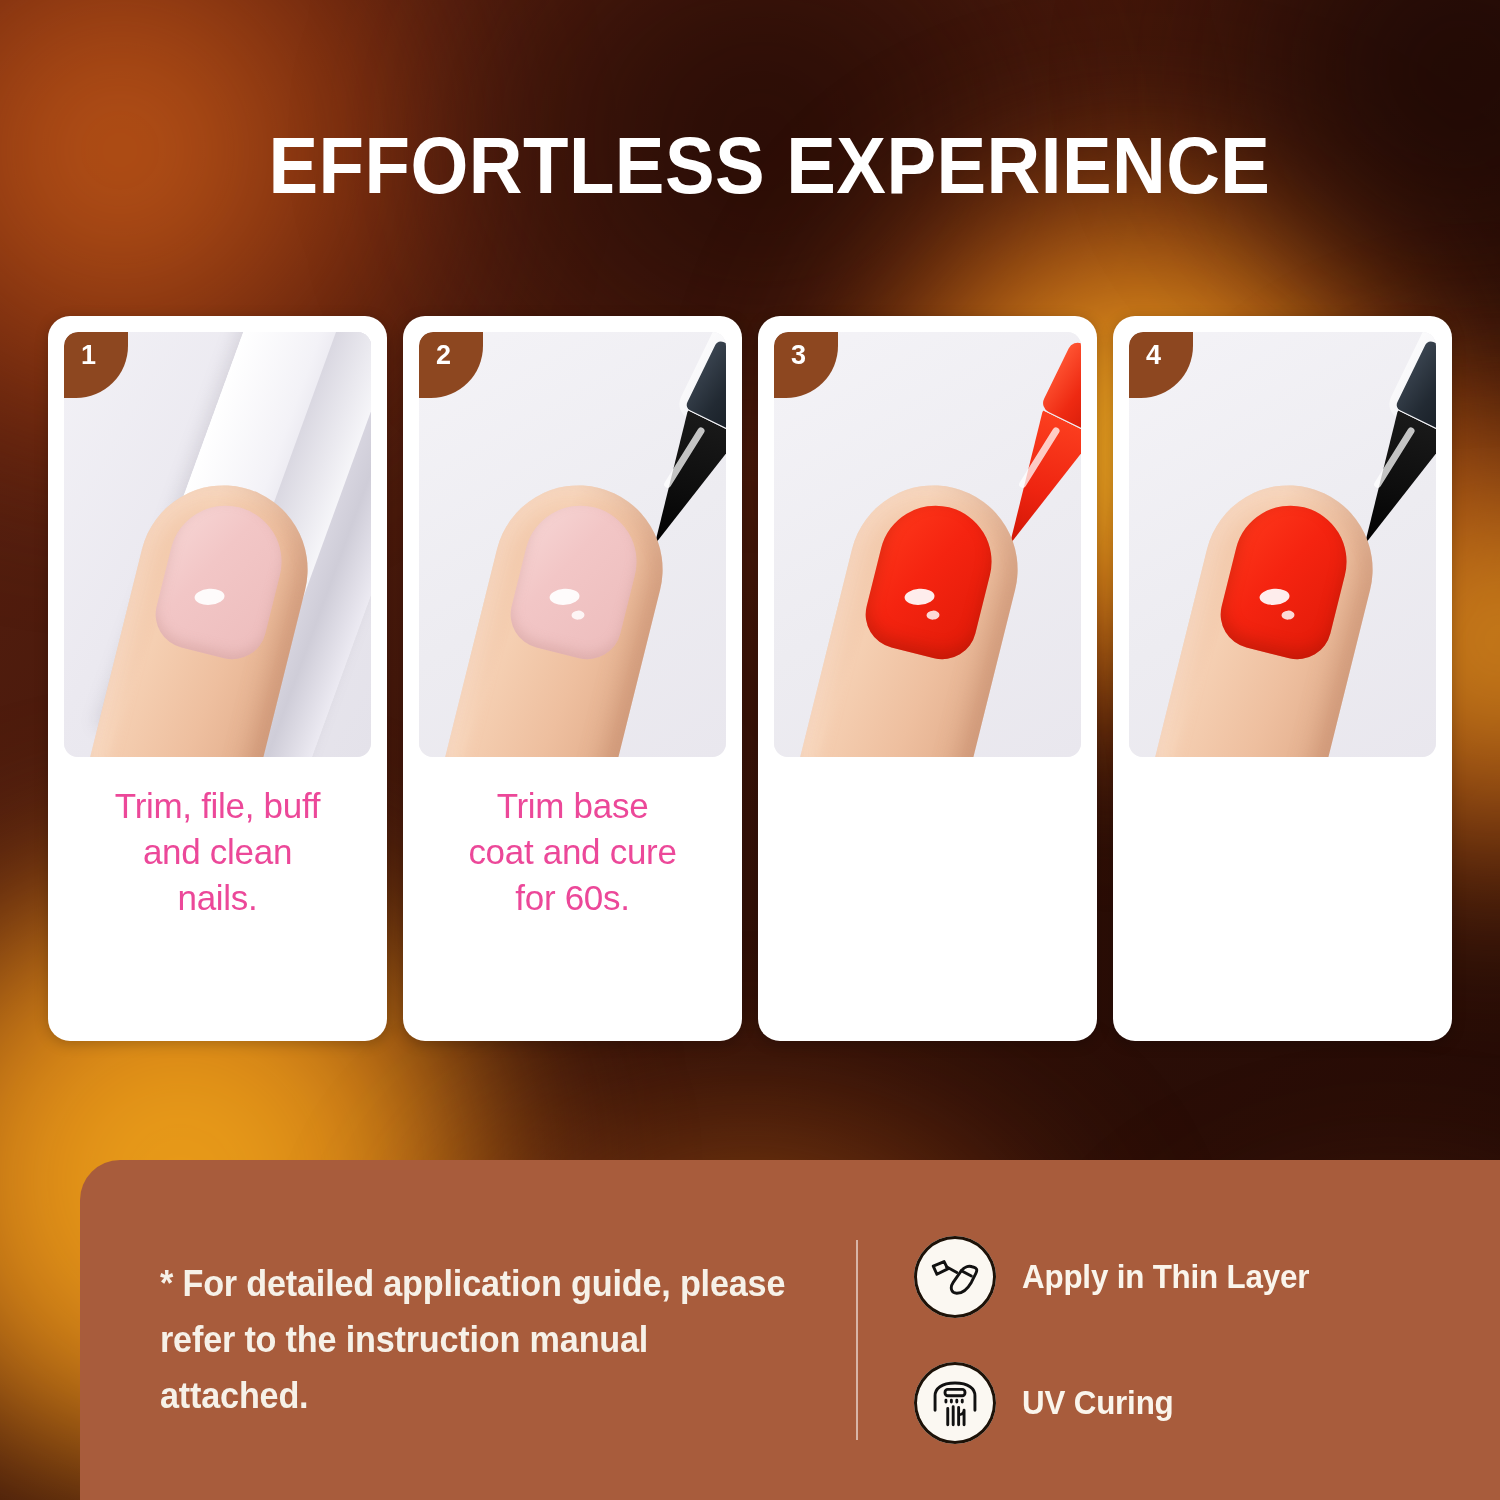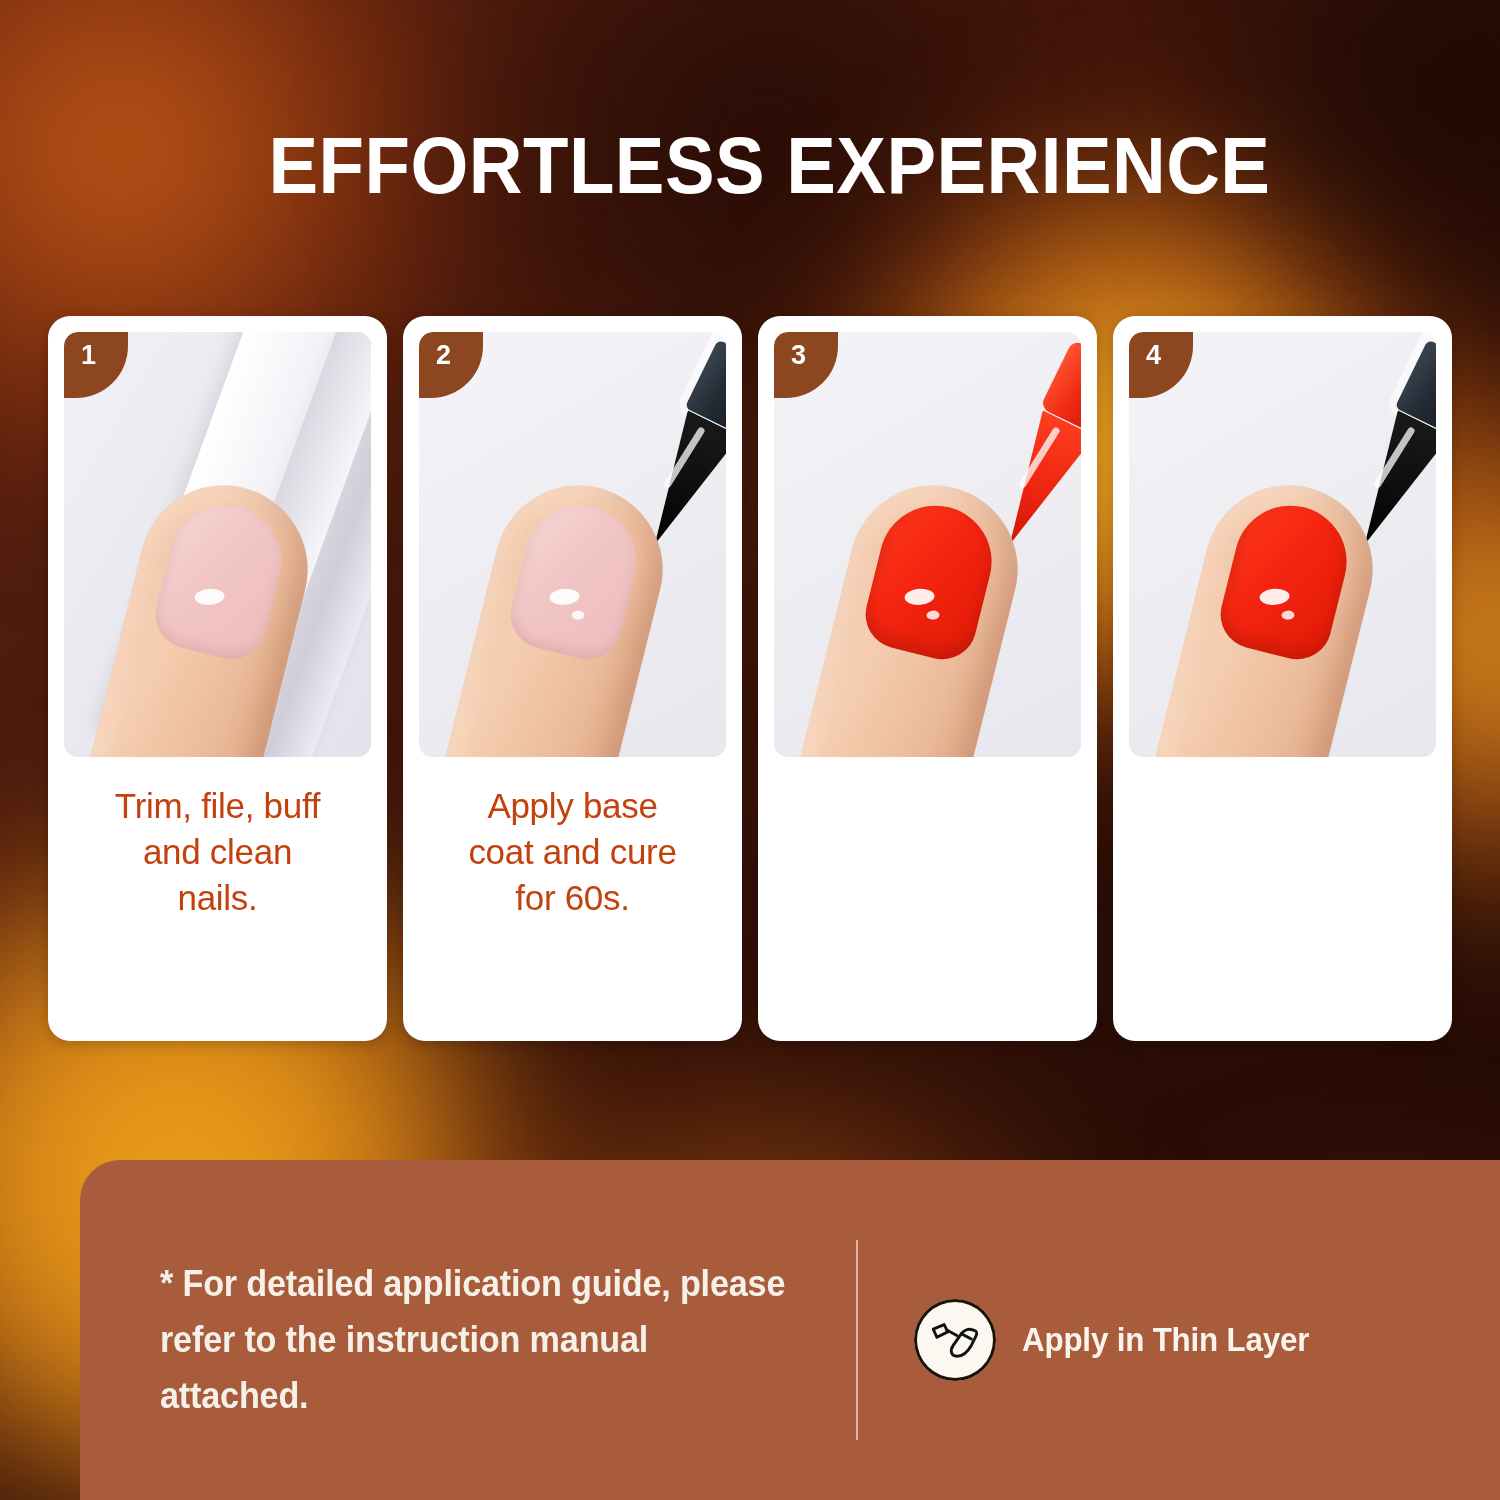--- a/index.html
+++ b/index.html
@@ -126,21 +126,21 @@
     justify-content: flex-start;
     box-sizing: border-box;
     padding: 10px 0 0 17px;
     font-size: 27px;
     font-weight: 700;
     line-height: 1;
   }
   .caption {
     margin-top: 26px;
     text-align: center;
-    color: #c2410c;
+    color: #ec4899;
     font-size: 35px;
     font-weight: 400;
     line-height: 1.32;
     letter-spacing: -0.3px;
     white-space: pre-line;
   }
 
   
   .scene { position: absolute; inset: 0; }
   .scene.s1 { background: linear-gradient(120deg,#f2f1f6 0%,#ebe9f0 40%,#e4e2ea 100%); }
@@ -345,21 +345,21 @@
           </div>
           <div class="finger tilt">
             <div class="nail">
               <div class="nail-shine"></div>
               <div class="nail-shine s"></div>
             </div>
           </div>
         </div>
         <div class="badge">2</div>
       </div>
-      <div class="caption">Apply base
+      <div class="caption">Trim base
 coat and cure
 for 60s.</div>
     </div>
 
     <div class="card">
       <div class="card-photo">
         <div class="scene s3">
           <div class="brush">
             <div class="ferrule red"></div>
             <div class="bristles red"></div>
@@ -410,17 +410,30 @@
               <path d="M8 20 L20 15 L24 23 L12 29 Z"></path>
               <path d="M23 21 L34 27"></path>
               <path d="M52 21 C47 19 42 21 39 25 L30 38 C26 44 28 50 34 50 C40 50 46 45 50 38 L55 28 C57 24 56 22 52 21 Z"></path>
               <path d="M39 25 L50 31"></path>
             </g>
           </svg>
         </div>
         <div class="feature-label">Apply in Thin Layer</div>
       </div>
 
+      <div class="feature">
+        <div class="feature-icon">
+          <svg width="58" height="58" viewBox="0 0 64 64" aria-hidden="true">
+            <g fill="none" stroke="#111" stroke-width="3.2" stroke-linecap="round" stroke-linejoin="round">
+              <path d="M10 40 L10 24 C10 16 17 10 32 10 C47 10 54 16 54 24 L54 40"></path>
+              <rect x="21" y="17" width="22" height="7" rx="3"></rect>
+              <path d="M22 29 L22 31 M28 29 L28 31 M34 29 L34 31 M40 29 L40 31"></path>
+              <path d="M24 56 L24 38 M30 56 L30 36 M36 56 L36 37 M42 56 L42 40 C42 44 38 45 36 45"></path>
+            </g>
+          </svg>
+        </div>
+        <div class="feature-label">UV Curing</div>
+      </div>
 
     </div>
   </div>
 
 </div>
 
 </body></html>

